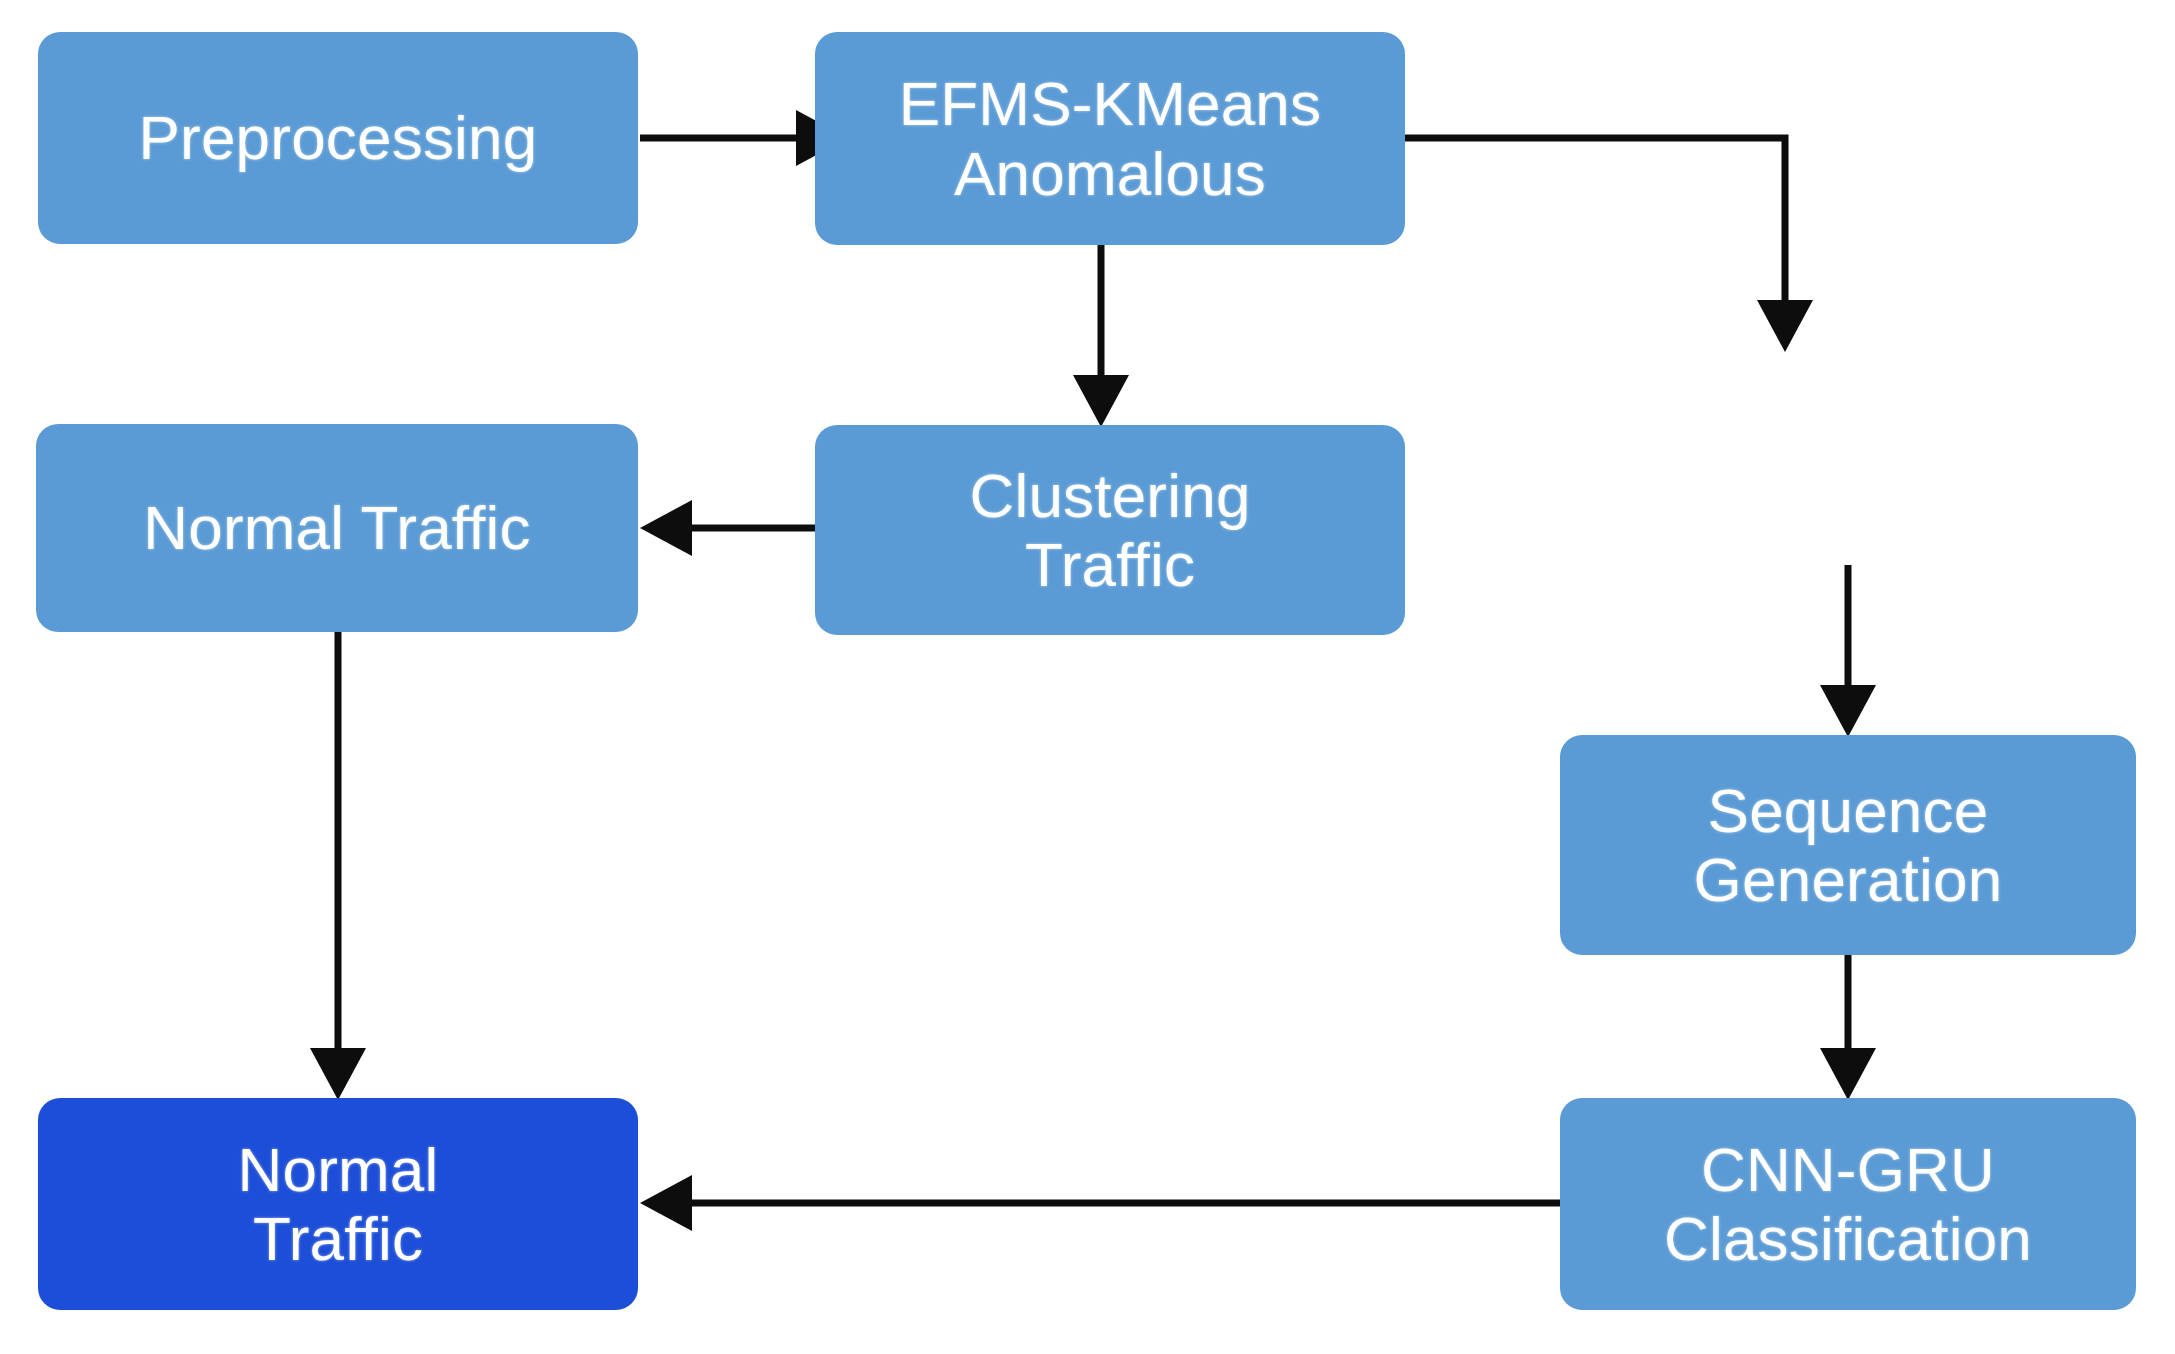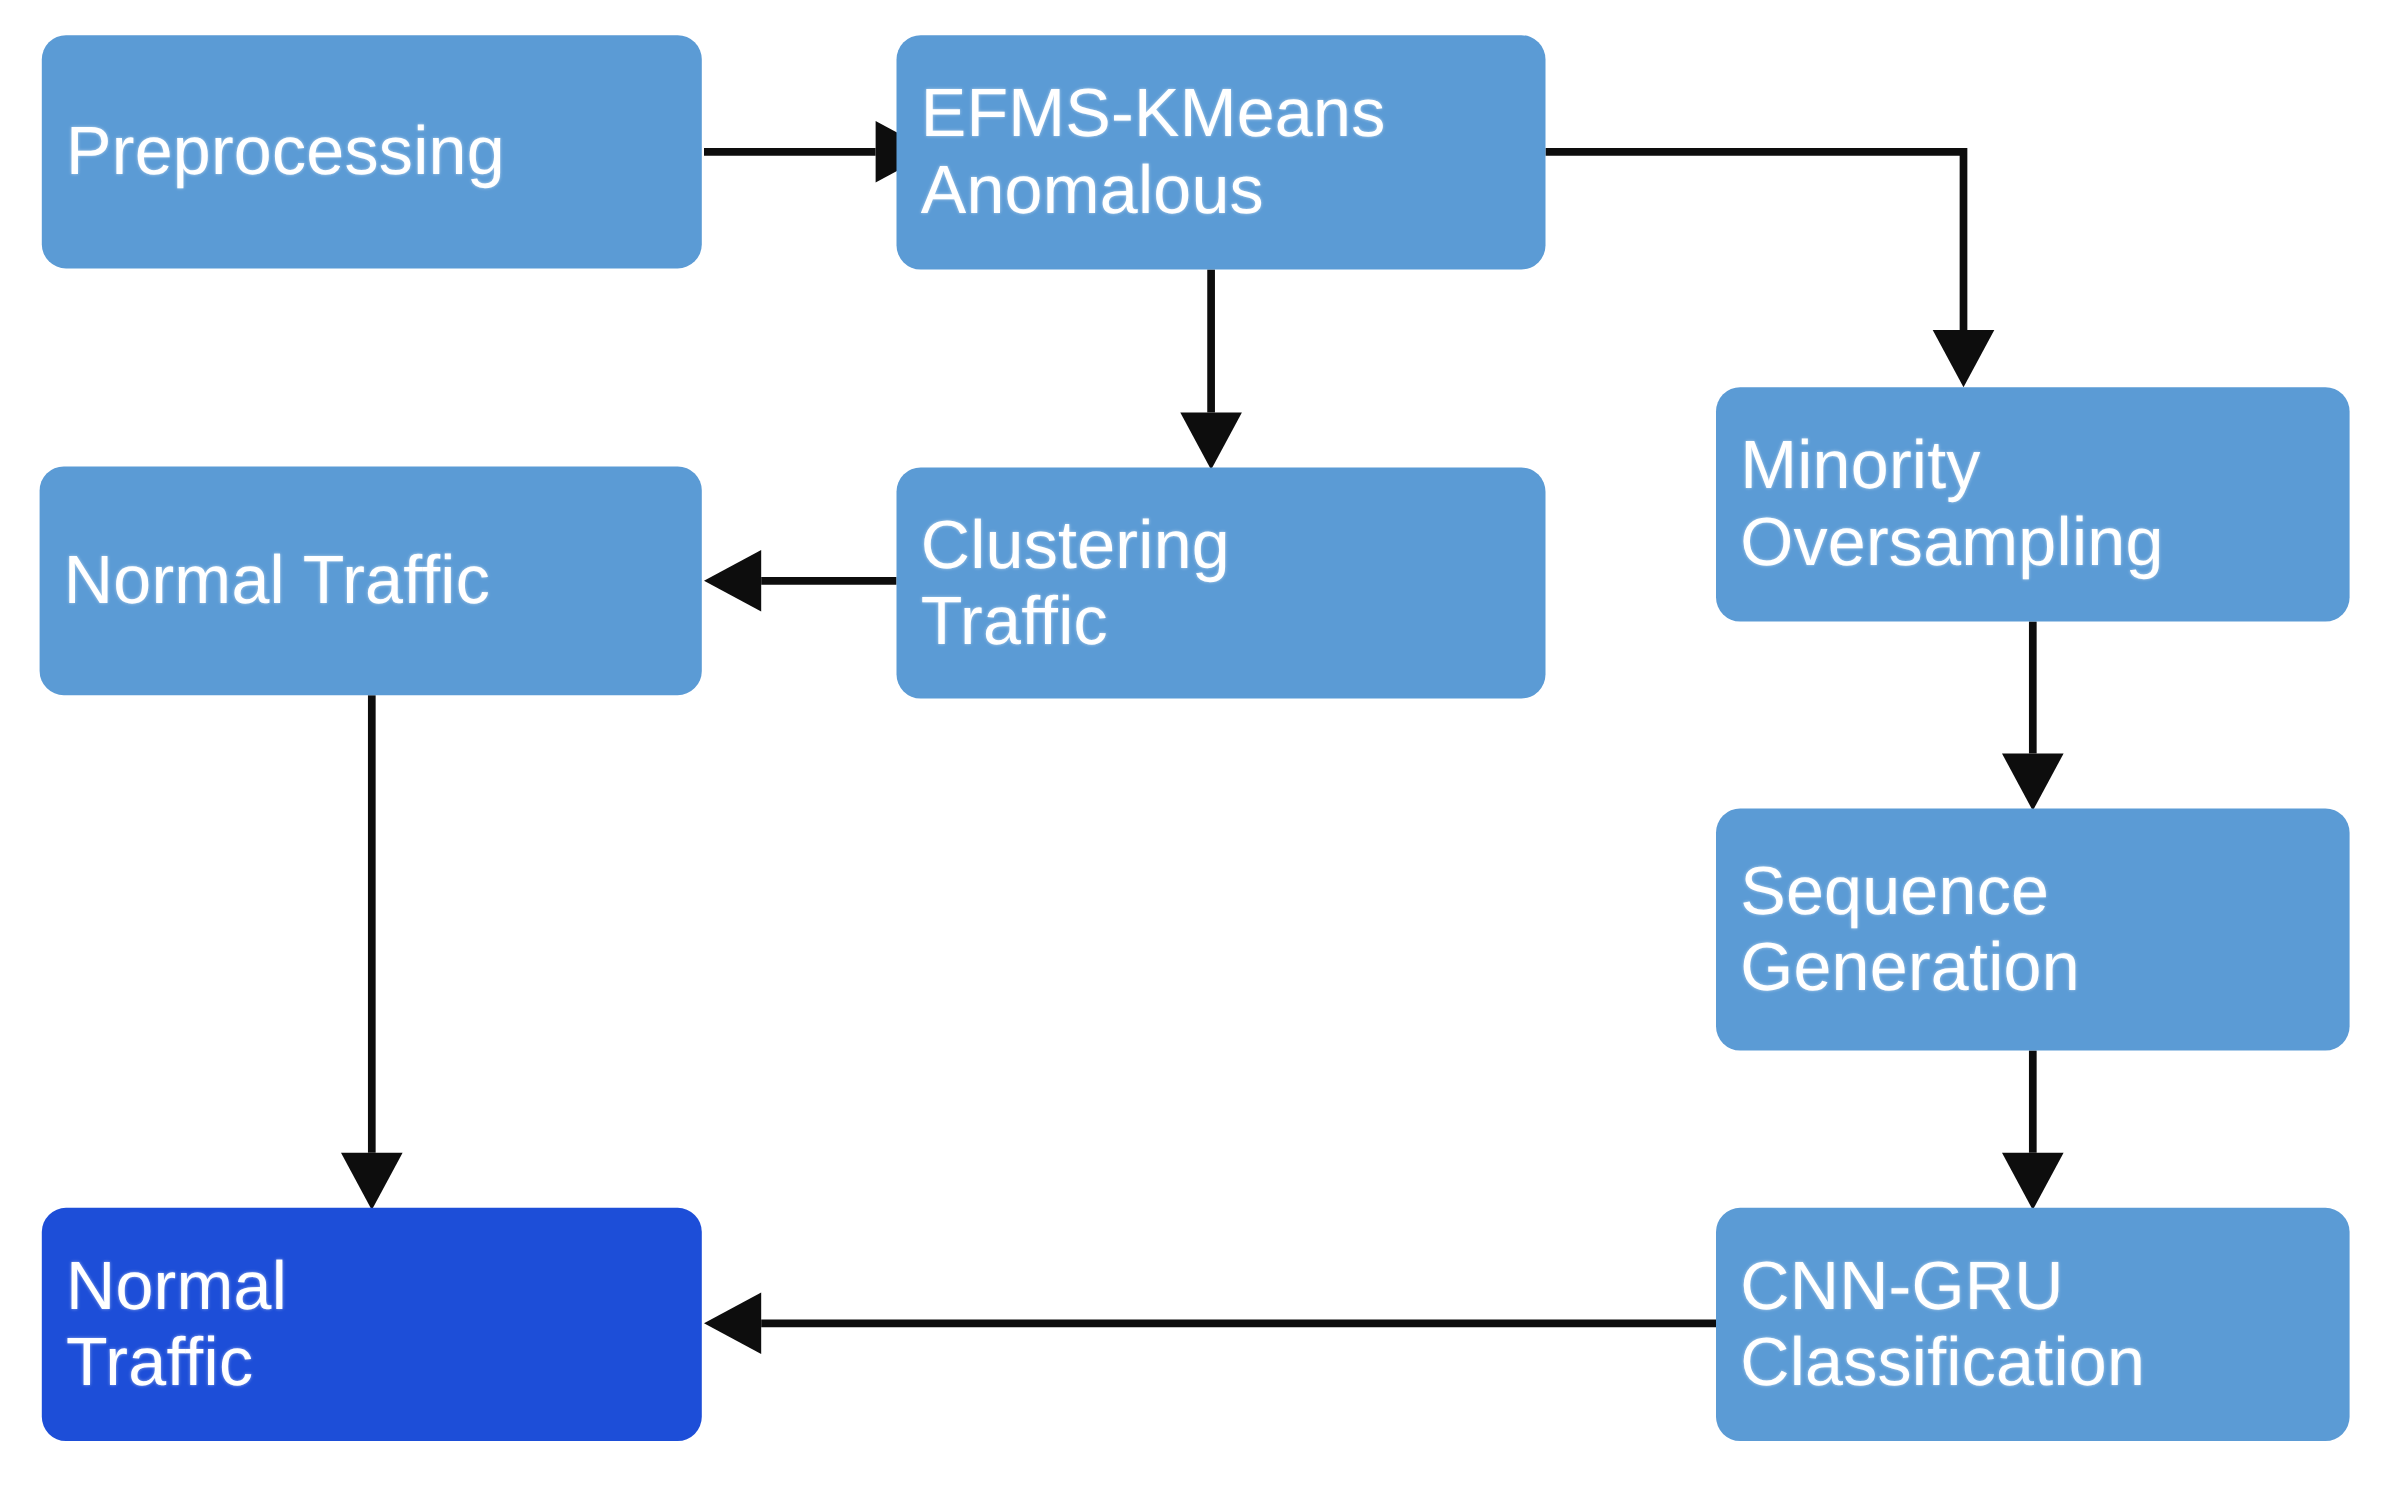--- a/index.html
+++ b/index.html
@@ -16,21 +16,21 @@
     font-family: "Liberation Sans", sans-serif;
   }
   .node {
     position: absolute;
     box-sizing: border-box;
     background: #5b9bd5;
     border-radius: 22px;
     display: flex;
     align-items: center;
     justify-content: center;
-    text-align: left;
+    text-align: center;
     color: #ffffff;
     font-size: 62px;
     line-height: 1.12;
     font-weight: 400;
     letter-spacing: 0.2px;
     text-shadow: 0 0 3px rgba(255,255,255,0.55);
     padding: 4px 22px;
     user-select: none;
   }
   .node .label {
@@ -118,24 +118,20 @@
 
   <div class="node" id="node-normal-traffic-middle" style="left: 36px; top: 424px; width: 602px; height: 208px; background: rgb(91, 155, 213); color: rgb(255, 255, 255);">
     <span class="label">Normal Traffic</span>
   </div>
 
   <div class="node" id="node-anomalous-traffic" style="left: 815px; top: 425px; width: 590px; height: 210px; background: rgb(91, 155, 213); color: rgb(255, 255, 255);">
     <span class="label">Clustering
 Traffic</span>
   </div>
 
-  <div class="node" id="node-minority-oversampling" style="left: 1560px; top: 352px; width: 576px; height: 213px; background: rgb(91, 155, 213); color: rgb(255, 255, 255);">
-    <span class="label">Minority
-Oversampling</span>
-  </div>
 
   <div class="node" id="node-sequence-generation" style="left: 1560px; top: 735px; width: 576px; height: 220px; background: rgb(91, 155, 213); color: rgb(255, 255, 255);">
     <span class="label">Sequence
 Generation</span>
   </div>
 
   <div class="node" id="node-cnn-gru-classification" style="left: 1560px; top: 1098px; width: 576px; height: 212px; background: rgb(91, 155, 213); color: rgb(255, 255, 255);">
     <span class="label">CNN-GRU
 Classification</span>
   </div>

